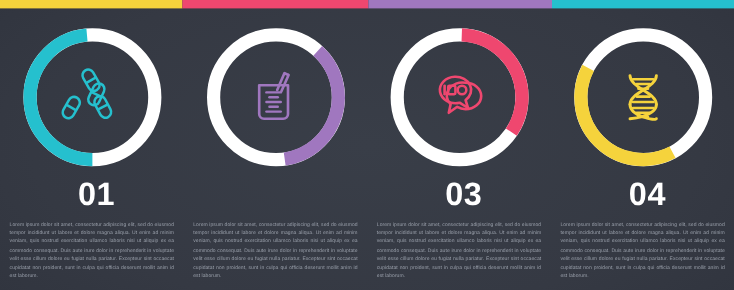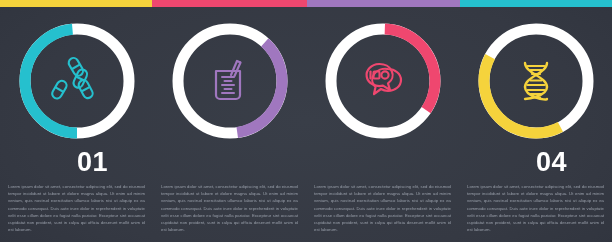--- a/index.html
+++ b/index.html
@@ -61,21 +61,21 @@
     display: flex;
     align-items: center;
     justify-content: center;
   }
   .icon-holder svg { display: block; width: 52px; height: 52px; }
 
   
   .num {
     position: absolute;
     top: 142px;
-    left: 16px;
+    left: 4px;
     width: 100%;
     text-align: center;
     color: #ffffff;
     font-size: 27px;
     font-weight: bold;
     letter-spacing: 0.5px;
     line-height: 1;
   }
 
   
@@ -165,20 +165,21 @@
           <div class="icon-holder">
             <svg viewBox="0 0 52 52" fill="none">
               <path d="M31 14 a13 11 0 0 1 0 22 a13 11 0 0 1 -7 -2 l-7 5 l1.5 -7 a13 11 0 0 1 12.5 -18 Z" stroke="#ef476f" stroke-width="2.2" fill="none" stroke-linejoin="round"></path>
               <path d="M22 9 a13 11 0 1 0 4 21.6 l7 4.4 l-2 -6.6 A13 11 0 0 0 22 9 Z" stroke="#ef476f" stroke-width="2.2" fill="none" stroke-linejoin="round"></path>
               <line x1="13.5" y1="16.5" x2="13.5" y2="23.5" stroke="#ef476f" stroke-width="2.2" stroke-linecap="round"></line>
               <rect x="16.5" y="16.5" width="6" height="7" rx="1" stroke="#ef476f" stroke-width="2.1" fill="none"></rect>
               <circle cx="28" cy="20" r="3.6" stroke="#ef476f" stroke-width="2.1" fill="none"></circle>
             </svg>
           </div>
         </div>
+        <div class="num">03</div>
         <div class="body-text">Lorem ipsum dolor sit amet, consectetur adipiscing elit, sed do eiusmod tempor incididunt ut labore et dolore magna aliqua. Ut enim ad minim veniam, quis nostrud exercitation ullamco laboris nisi ut aliquip ex ea commodo consequat. Duis aute irure dolor in reprehenderit in voluptate velit esse cillum dolore eu fugiat nulla pariatur. Excepteur sint occaecat cupidatat non proident, sunt in culpa qui officia deserunt mollit anim id est laborum.</div>
       </div>
       <div class="panel">
         <div class="ring-wrap">
           <svg viewBox="0 0 128 128" class="ring-svg">
             <circle cx="64" cy="64" r="52" fill="none" stroke="#ffffff" stroke-width="11"></circle>
             <path d="M 88.41 109.91 A 52 52 0 0 1 18.09 39.59" fill="none" stroke="#f5d33c" stroke-width="11"></path>
           </svg>
           <div class="icon-holder">
             <svg viewBox="0 0 52 52" fill="none">

